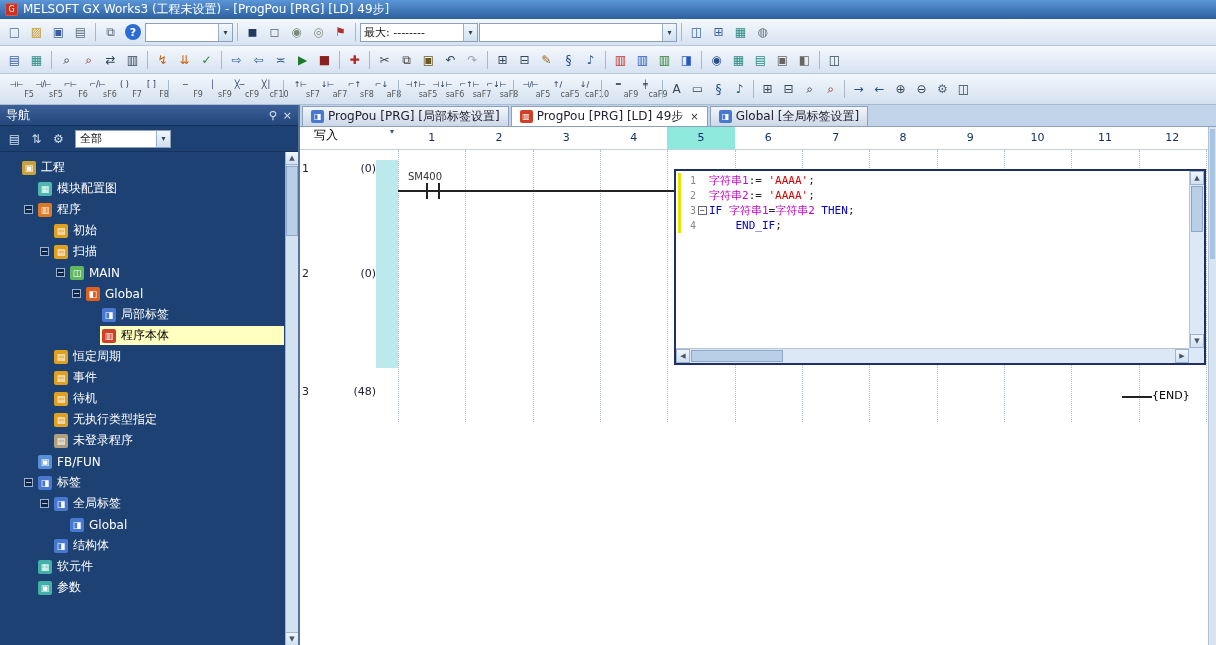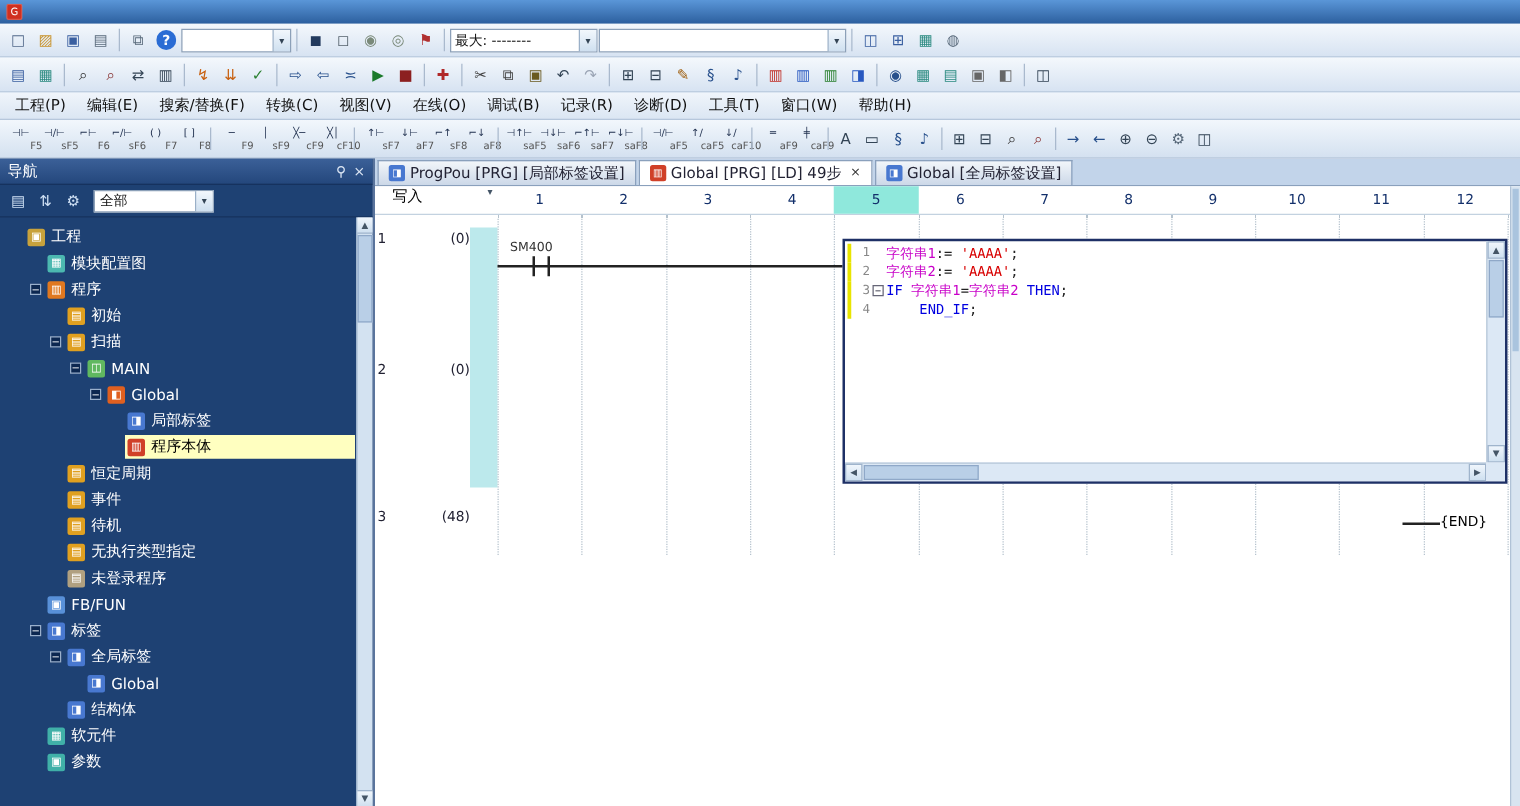--- a/index.html
+++ b/index.html
@@ -127,20 +127,21 @@
   .ladder-vscroll { position:absolute; right:0; top:22px; bottom:0; width:8px; background:#d8e4f0; border-left:1px solid #b0c2d6; }
   .ladder-vthumb { position:absolute; top:2px; left:1px; width:5px; height:130px; background:#aac4de; }
 </style>
 </head>
 <body>
 
 <div class="window">
 
   <div class="titlebar">
     <span class="app-icon">G</span>
+    <span>MELSOFT GX Works3 (工程未设置) - [ProgPou [PRG] [LD] 49步]</span>
   </div>
 
   <div class="toolbar tb1">
       <span class="icon-btn" style="color: rgb(85, 107, 140);">□</span>
       <span class="icon-btn" style="color: rgb(200, 146, 42);">▨</span>
       <span class="icon-btn" style="color: rgb(58, 95, 160);">▣</span>
       <span class="icon-btn" style="color: rgb(90, 107, 124);">▤</span>
       <span class="tb-sep"></span>
       <span class="icon-btn" style="color: rgb(90, 107, 124);">⧉</span>
       <span class="icon-btn round-blue" style="color: rgb(255, 255, 255);">?</span>
@@ -207,34 +208,20 @@
       <span class="icon-btn" style="color: rgb(42, 128, 48);">▥</span>
       <span class="icon-btn" style="color: rgb(40, 88, 192);">◨</span>
       <span class="tb-sep"></span>
       <span class="icon-btn" style="color: rgb(40, 80, 140);">◉</span>
       <span class="icon-btn" style="color: rgb(42, 138, 128);">▦</span>
       <span class="icon-btn" style="color: rgb(42, 138, 128);">▤</span>
       <span class="icon-btn" style="color: rgb(102, 102, 102);">▣</span>
       <span class="icon-btn" style="color: rgb(102, 102, 102);">◧</span>
       <span class="tb-sep"></span>
       <span class="icon-btn" style="color: rgb(51, 68, 85);">◫</span>
-    </div>
-  <div class="menubar">
-      <span class="menu-item">工程(P)</span>
-      <span class="menu-item">编辑(E)</span>
-      <span class="menu-item">搜索/替换(F)</span>
-      <span class="menu-item">转换(C)</span>
-      <span class="menu-item">视图(V)</span>
-      <span class="menu-item">在线(O)</span>
-      <span class="menu-item">调试(B)</span>
-      <span class="menu-item">记录(R)</span>
-      <span class="menu-item">诊断(D)</span>
-      <span class="menu-item">工具(T)</span>
-      <span class="menu-item">窗口(W)</span>
-      <span class="menu-item">帮助(H)</span>
     </div>
   <div class="fkeys">
       <span class="fkey-btn">
         <span class="fkey-glyph">⊣⊢</span>
         <span class="fkey-label">F5</span>
       </span>
       <span class="fkey-btn">
         <span class="fkey-glyph">⊣/⊢</span>
         <span class="fkey-label">sF5</span>
       </span>
@@ -522,21 +509,21 @@
     </div>
 
     <div class="editor">
       <div class="tab-bar">
           <span class="tab">
             <span class="tab-icon" style="background: rgb(72, 120, 208);">◨</span>
             <span class="tab-label">ProgPou [PRG] [局部标签设置]</span>
           </span>
           <span class="tab active">
             <span class="tab-icon" style="background: rgb(208, 64, 40);">▥</span>
-            <span class="tab-label">Global [PRG] [LD] 49步</span>
+            <span class="tab-label">ProgPou [PRG] [LD] 49步</span>
             <span class="tab-close">×</span>
           </span>
           <span class="tab">
             <span class="tab-icon" style="background: rgb(72, 120, 208);">◨</span>
             <span class="tab-label">Global [全局标签设置]</span>
           </span>
         </div>
 
       <div class="ladder-header">
         <span class="mode-cell">

